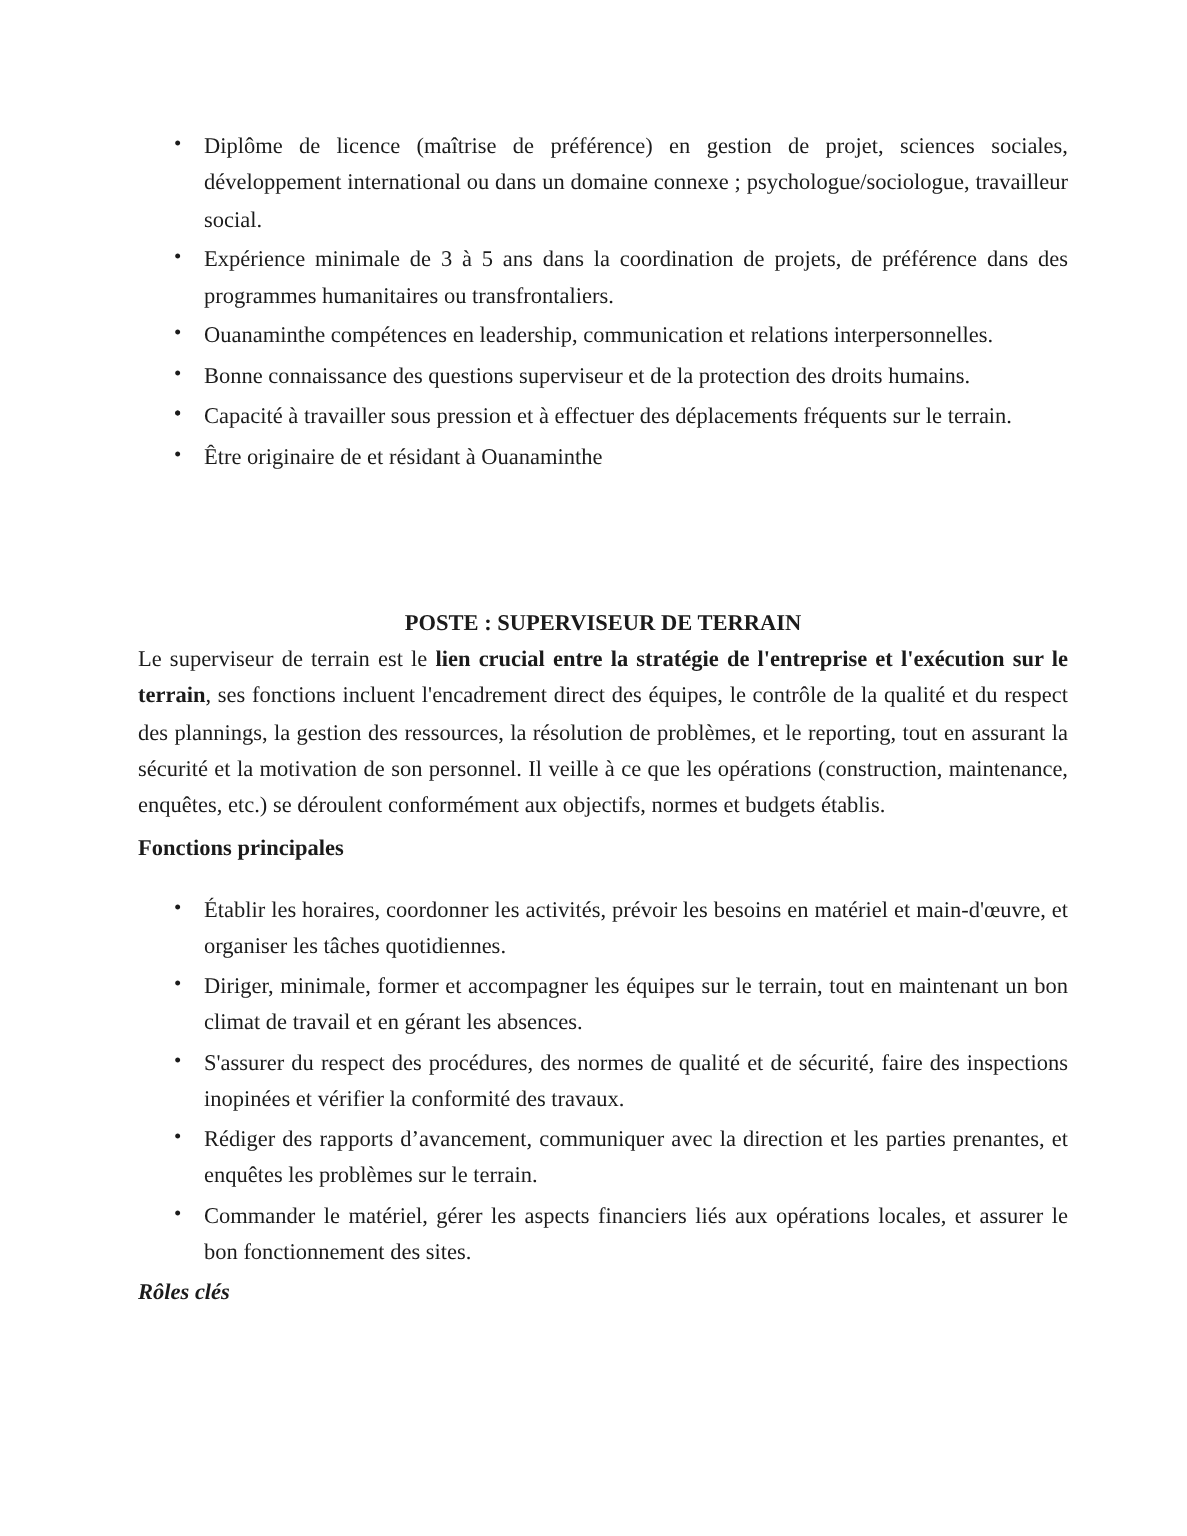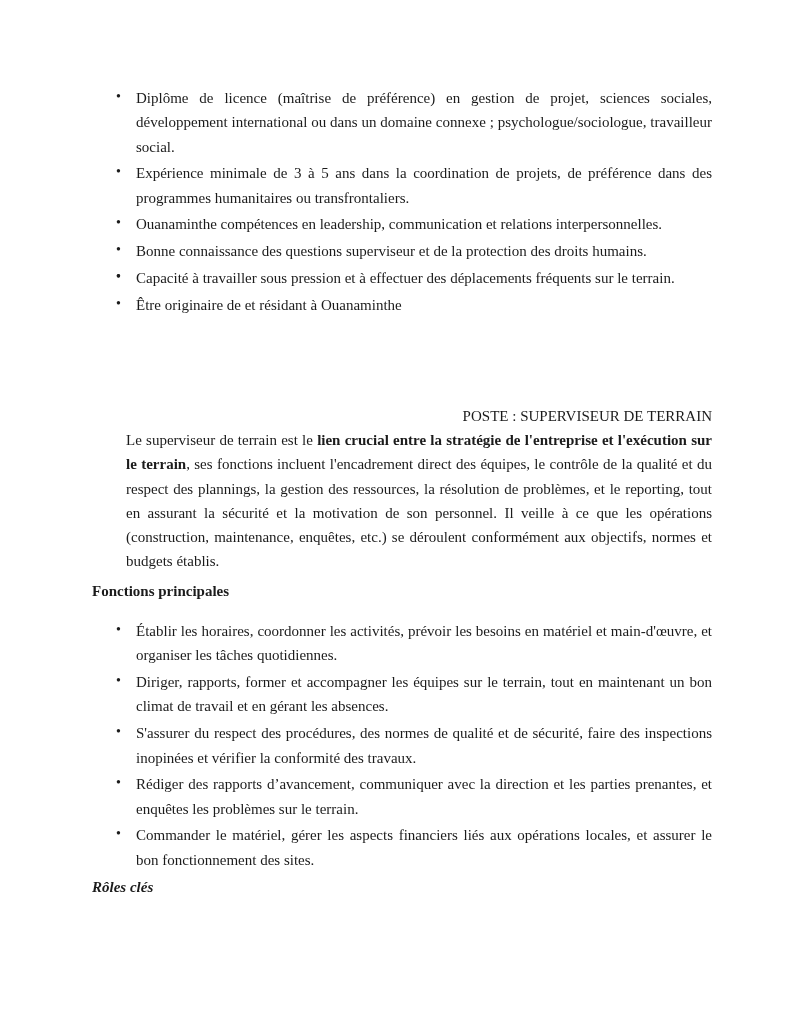--- a/index.html
+++ b/index.html
@@ -29,25 +29,24 @@
     text-align: justify;
   }
   ul.doc-list li .bullet {
     position: absolute;
     left: 24px;
     top: -1px;
     font-size: 14px;
   }
   .section-gap { height: 84px; }
   .poste-heading {
-    font-weight: normal;
-    text-align: right;
+    font-weight: bold;
+    text-align: center;
   }
   .intro {
-    margin-left: 34px;
     text-align: justify;
   }
   .intro b { font-weight: bold; }
   .sub-heading {
     font-weight: bold;
     text-align: left;
   }
   .sub-heading.fonctions { margin-top: 5px; margin-bottom: 16px; }
   .sub-heading.roles { margin-top: 0; font-style: italic; }
 </style>
@@ -94,21 +93,21 @@
 
   <h3 class="sub-heading fonctions">Fonctions principales</h3>
 
   <ul class="doc-list">
     <li class="doc-item">
       <span class="bullet">•</span>
       <span class="item-text">Établir les horaires, coordonner les activités, prévoir les besoins en matériel et main-d'œuvre, et organiser les tâches quotidiennes.</span>
     </li>
     <li class="doc-item">
       <span class="bullet">•</span>
-      <span class="item-text">Diriger, rapports, former et accompagner les équipes sur le terrain, tout en maintenant un bon climat de travail et en gérant les absences.</span>
+      <span class="item-text">Diriger, minimale, former et accompagner les équipes sur le terrain, tout en maintenant un bon climat de travail et en gérant les absences.</span>
     </li>
     <li class="doc-item">
       <span class="bullet">•</span>
       <span class="item-text">S'assurer du respect des procédures, des normes de qualité et de sécurité, faire des inspections inopinées et vérifier la conformité des travaux.</span>
     </li>
     <li class="doc-item">
       <span class="bullet">•</span>
       <span class="item-text">Rédiger des rapports d’avancement, communiquer avec la direction et les parties prenantes, et enquêtes les problèmes sur le terrain.</span>
     </li>
     <li class="doc-item">

